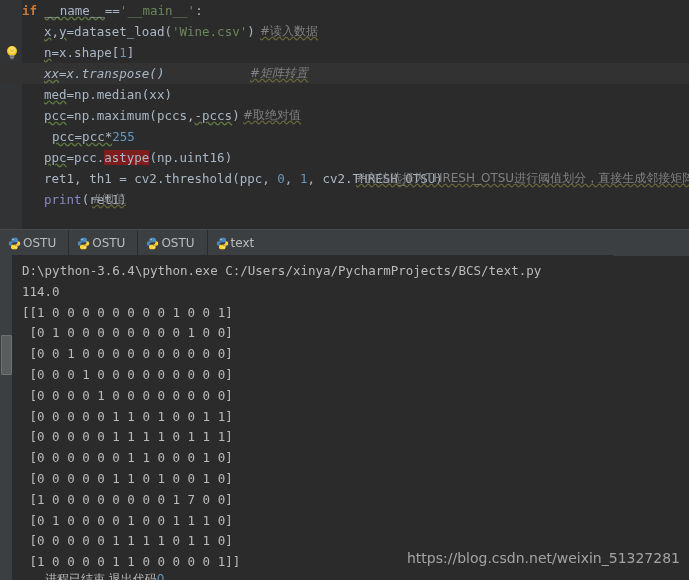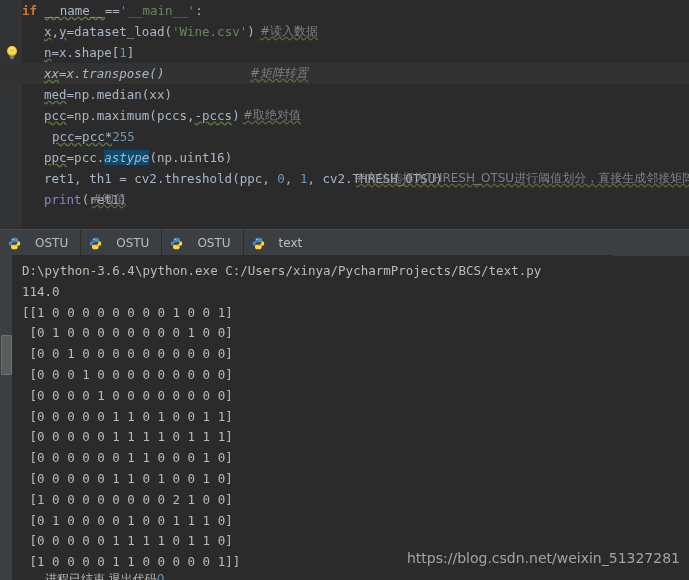--- a/index.html
+++ b/index.html
@@ -75,21 +75,21 @@
     text-decoration-style: wavy;
     text-decoration-color: #6a6a3a;
   }
 
   .kw      { color: #cc7832; font-weight: bold; }
   .ident   { color: #a9b7c6; }
   .str     { color: #6a8759; }
   .num     { color: #6897bb; }
   .dunder  { color: #a9b7c6; }
   .builtin { color: #8888c6; }
-  .sel     { background: #0c4a6e; color: #a9b7c6; font-style: italic; }
+  .sel     { background: #7f1d1d; color: #a9b7c6; }
   .sq      { text-decoration: underline; text-decoration-style: wavy; text-decoration-color: #5f7a3f; }
 
   .bulb {
     position: absolute;
     left: 5px;
     top: 3px;
     width: 14px;
     height: 15px;
   }
 
@@ -101,21 +101,21 @@
     width: 689px;
     height: 26px;
     background: #3c3f41;
     border-top: 1px solid #4b4b4b;
     display: flex;
     align-items: stretch;
   }
   .tab {
     display: flex;
     align-items: center;
-    gap: 14px;
+    gap: 2px;
     padding: 0 12px 0 8px;
     border-right: 1px solid #2b2b2b;
     font-family: "DejaVu Sans", sans-serif;
     font-size: 12px;
     color: #bbbbbb;
     background: #3c3f41;
     cursor: default;
   }
   .tab.last { border-right: none; }
   .tab-label { color: #bbbbbb; }
@@ -260,21 +260,21 @@
         <div class="cline">114.0</div>
         <div class="cline">[[1 0 0 0 0 0 0 0 0 1 0 0 1]</div>
         <div class="cline"> [0 1 0 0 0 0 0 0 0 0 1 0 0]</div>
         <div class="cline"> [0 0 1 0 0 0 0 0 0 0 0 0 0]</div>
         <div class="cline"> [0 0 0 1 0 0 0 0 0 0 0 0 0]</div>
         <div class="cline"> [0 0 0 0 1 0 0 0 0 0 0 0 0]</div>
         <div class="cline"> [0 0 0 0 0 1 1 0 1 0 0 1 1]</div>
         <div class="cline"> [0 0 0 0 0 1 1 1 1 0 1 1 1]</div>
         <div class="cline"> [0 0 0 0 0 0 1 1 0 0 0 1 0]</div>
         <div class="cline"> [0 0 0 0 0 1 1 0 1 0 0 1 0]</div>
-        <div class="cline"> [1 0 0 0 0 0 0 0 0 2 1 0 0]</div>
+        <div class="cline"> [1 0 0 0 0 0 0 0 0 1 7 0 0]</div>
         <div class="cline"> [0 1 0 0 0 0 1 0 0 1 1 1 0]</div>
         <div class="cline"> [0 0 0 0 0 1 1 1 1 0 1 1 0]</div>
         <div class="cline"> [1 0 0 0 0 1 1 0 0 0 0 0 1]]</div>
       </div>
     <div class="exit-line">
       <span>进程已结束,退出代码</span><span class="code0">0</span>
     </div>
   </div>
 
   <div class="watermark">https://blog.csdn.net/weixin_51327281</div>

